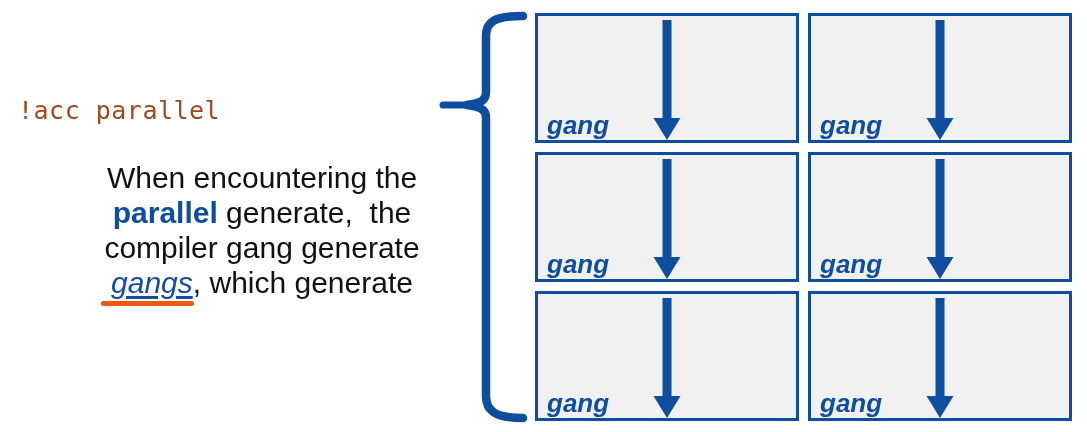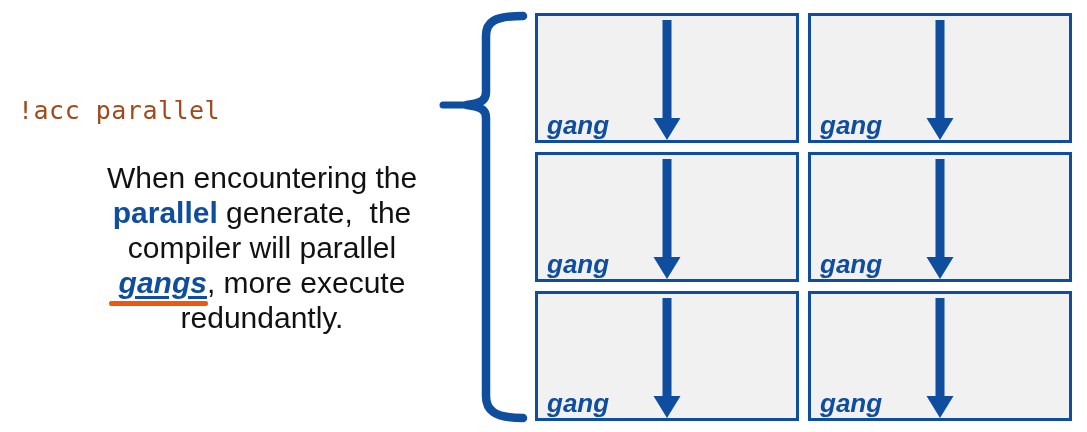--- a/index.html
+++ b/index.html
@@ -45,21 +45,21 @@
   }
   .text-line { white-space: pre; }
   .seg-plain { color: var(--text); text-align: right; }
   .seg-italic { font-style: italic; }
   .seg-keyword {
     color: var(--blue);
     font-weight: bold;
   }
   .seg-gangs {
     color: var(--blue);
-    font-weight: bold;
+    font-weight: normal;
     font-style: italic;
     text-decoration: underline;
     text-decoration-thickness: 3px;
     text-underline-offset: 3px;
     position: relative;
   }
   .seg-gangs::after {          
     content: "";
     position: absolute;
     left: -10px;
@@ -112,23 +112,22 @@
 </head>
 <body>
 
 <div id="canvas">
 
   <div id="code-label">!acc parallel</div>
 
   <div id="paragraph">
     <div class="text-line"><span class="seg-plain">When encountering the</span></div>
     <div class="text-line"><span class="seg-keyword">parallel</span><span class="seg-plain"> generate,  the</span></div>
-    <div class="text-line"><span class="seg-plain">compiler will parallel</span></div>
-    <div class="text-line"><span class="seg-gangs">gangs</span><span class="seg-plain">, more execute</span></div>
-    <div class="text-line"><span class="seg-plain">redundantly.</span></div>
+    <div class="text-line"><span class="seg-plain">compiler gang generate</span></div>
+    <div class="text-line"><span class="seg-gangs">gangs</span><span class="seg-plain">, which generate</span></div>
   </div>
 
   <svg id="brace-svg" width="96" height="420" viewBox="0 0 96 420">
     <path d="M 87 8 C 58 8 50 14 50 28 L 50 84 C 50 92 46 95 31 97 C 46 99 50 102 50 110 L 50 388 C 50 402 58 410 87 410" stroke-width="8.5" stroke-linecap="round" stroke-linejoin="round"></path>
     <path d="M 7 97 L 33 97" stroke-width="7" stroke-linecap="round"></path>
   </svg>
 
   <div id="gang-grid">
 
     <div class="gang-box">

